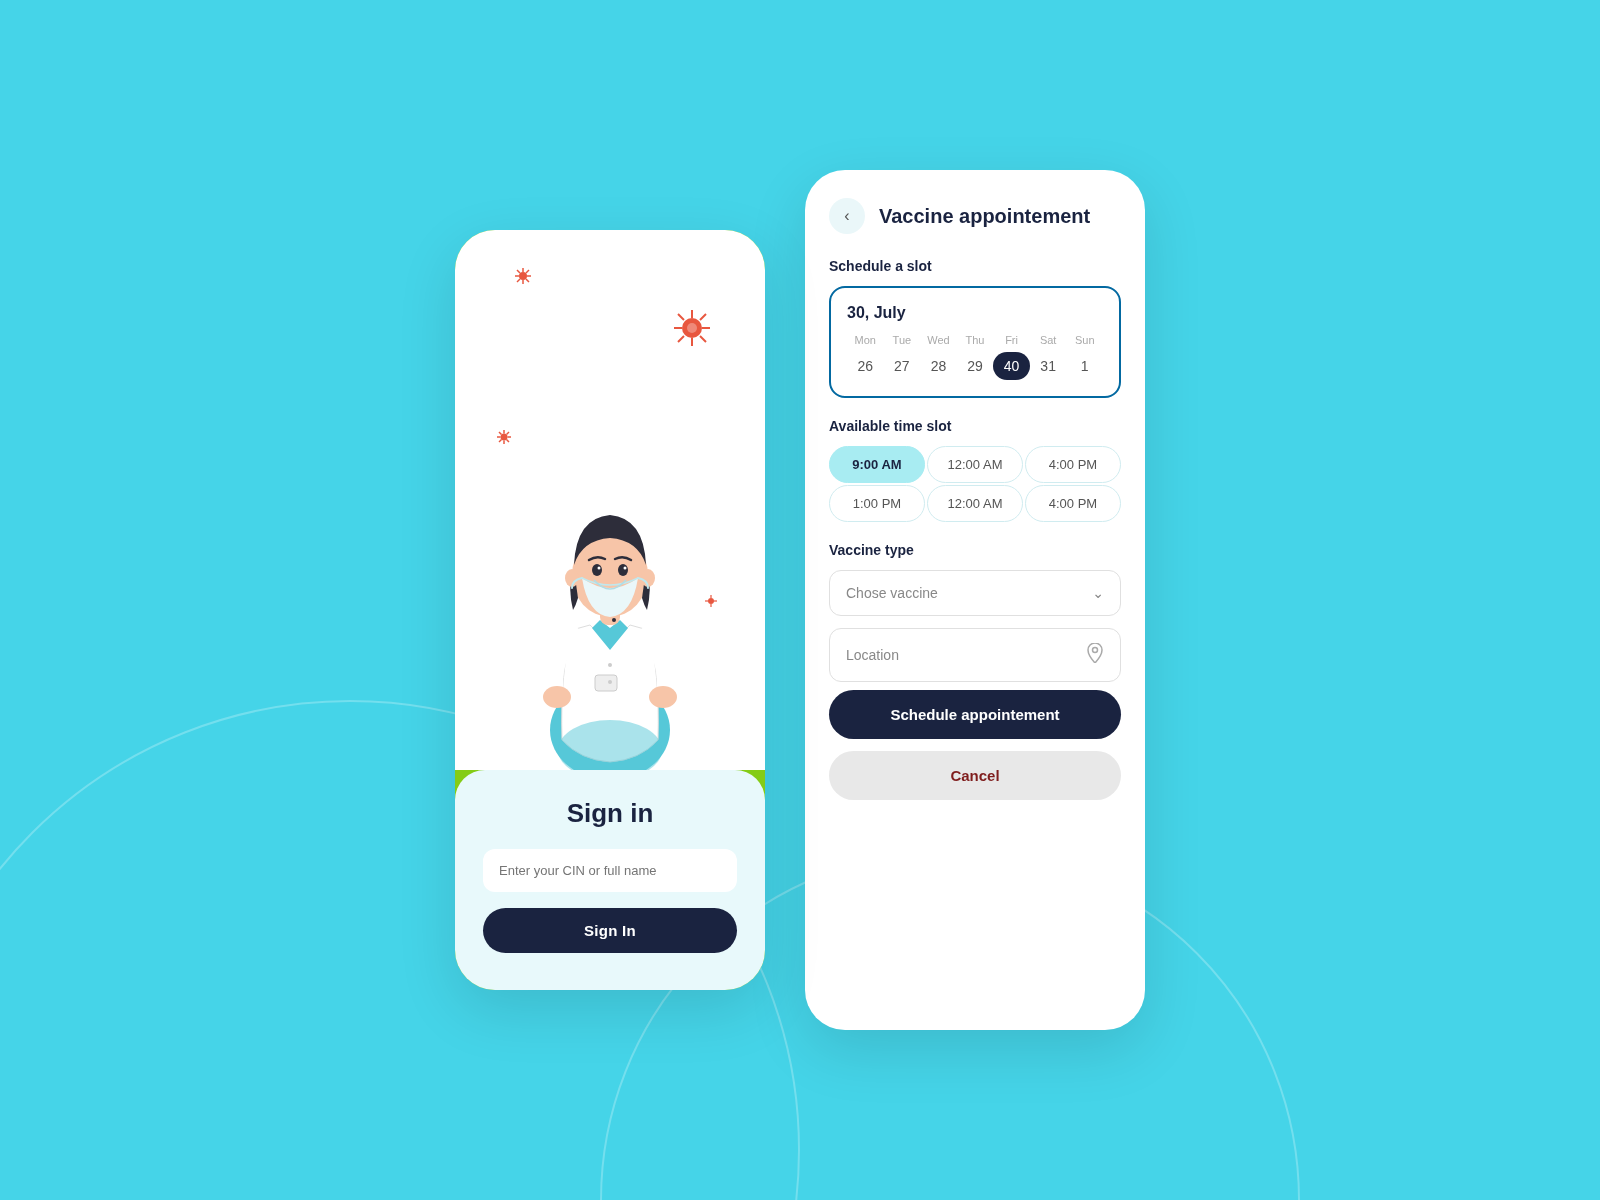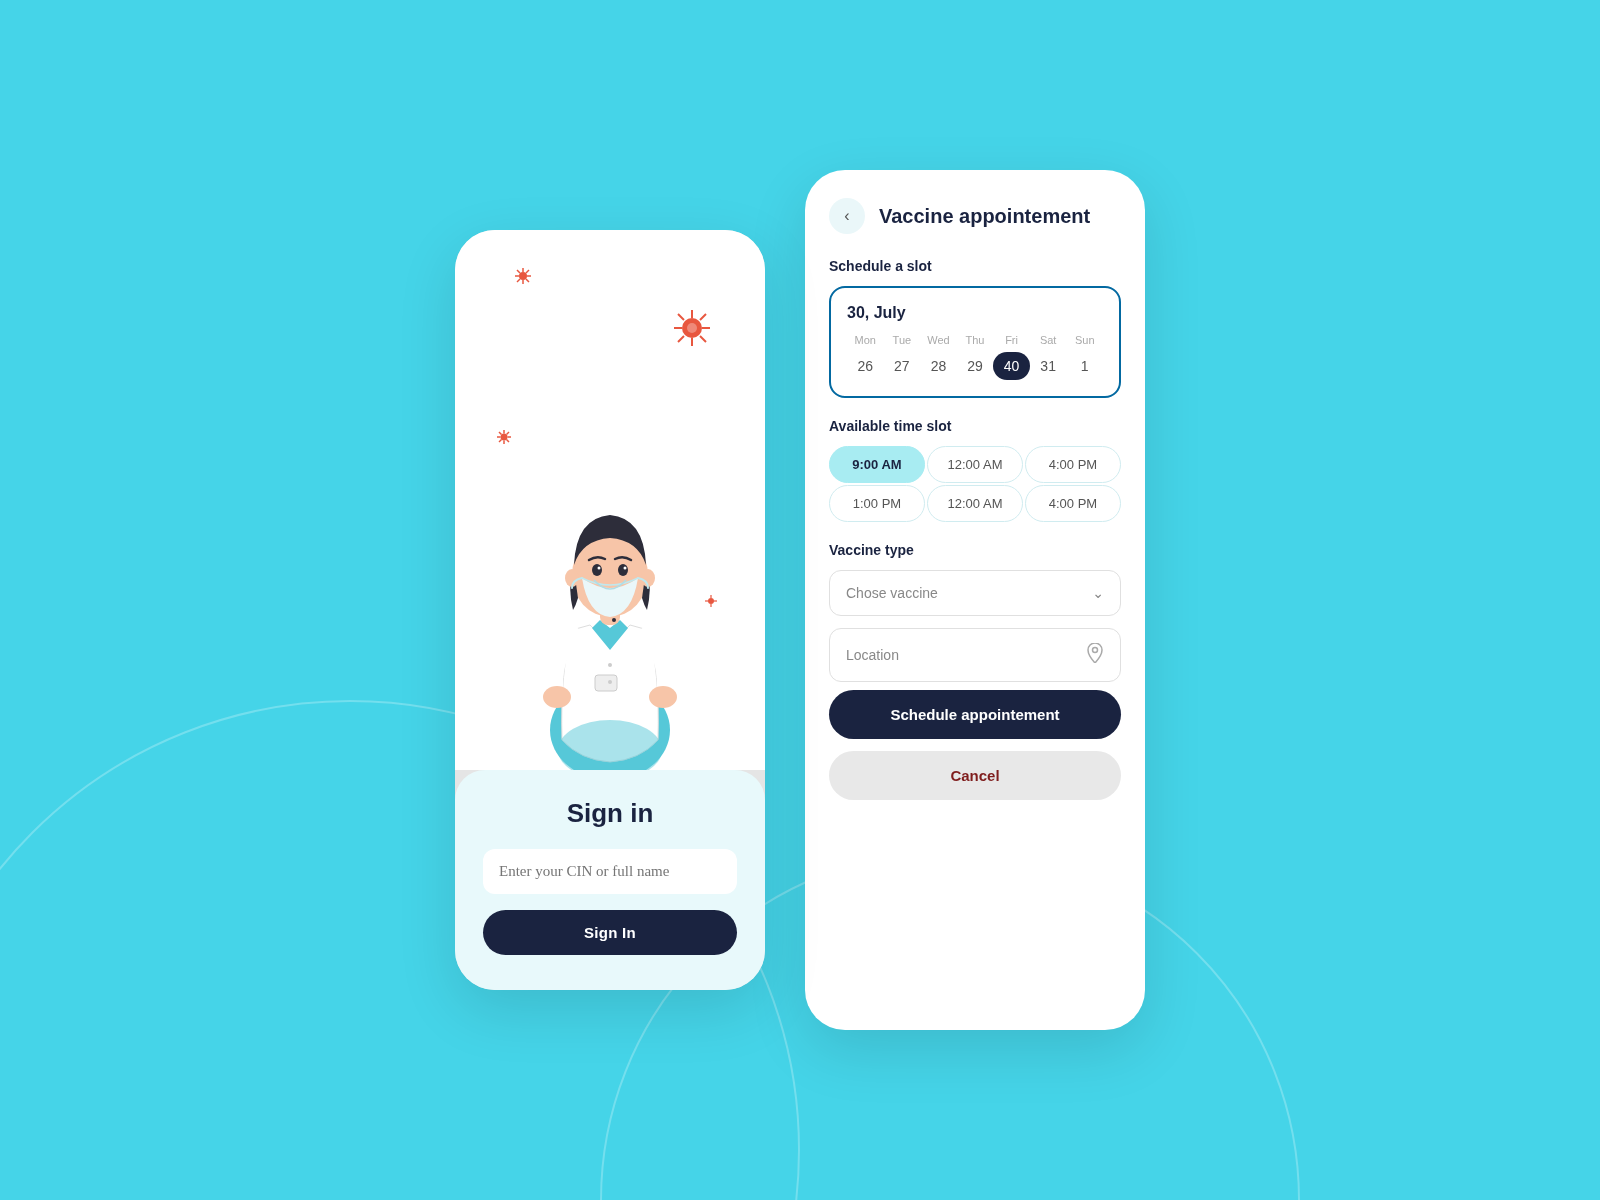--- a/index.html
+++ b/index.html
@@ -37,21 +37,21 @@
       align-items: flex-start;
       gap: 40px;
       position: relative;
       z-index: 1;
     }
 
     
     .phone-left {
       width: 310px;
       height: 760px;
-      background: #e5e5e5;
+      background: #84cc16;
       border-radius: 40px;
       overflow: hidden;
       box-shadow: 0 20px 60px rgba(0,0,0,0.12);
       position: relative;
       margin-top: 60px;
       display: flex;
       flex-direction: column;
     }
 
     .phone-left .illustration-area {
@@ -97,25 +97,24 @@
       text-align: center;
       margin-bottom: 20px;
     }
 
     .signin-input {
       width: 100%;
       background: #fff;
       border: none;
       border-radius: 12px;
       padding: 14px 16px;
-      font-size: 15px;
+      font-size: 13px;
       color: #aaa;
       outline: none;
       margin-bottom: 16px;
-      font-family: Liberation Serif, serif;
     }
 
     .signin-btn {
       width: 100%;
       background: #1a2340;
       color: #fff;
       border: none;
       border-radius: 25px;
       padding: 14px;
       font-size: 15px;

